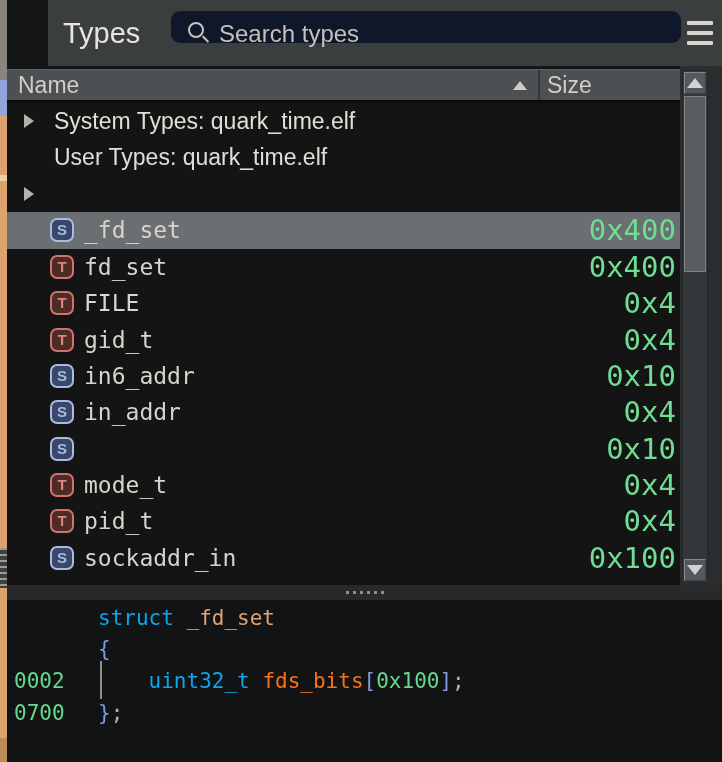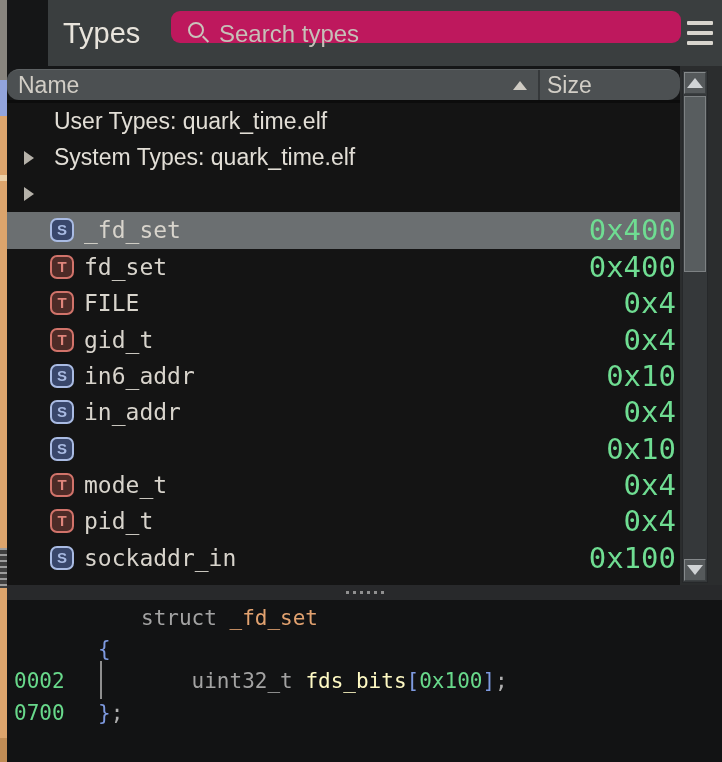--- a/index.html
+++ b/index.html
@@ -12,36 +12,36 @@
   .strip-stripe{position:absolute;left:0;top:175px;width:7px;height:6px;background:#ecd0a8;}
   .strip-dots{position:absolute;left:0;top:548px;width:7px;height:40px;
       background:repeating-linear-gradient(to bottom,#9c9c9c 0 2px,#3f3f3f 2px 6px);}
   .strip-dark{position:absolute;left:0;top:738px;width:7px;height:24px;background:#c08c55;}
   .main{position:absolute;left:7px;top:0;width:715px;height:762px;}
   
   .toolbar{position:absolute;left:0;top:0;width:715px;height:66px;background:#3a3e3f;margin-left:41px;}
   .title{position:absolute;left:15px;top:0;height:66px;line-height:66px;
          font-size:29px;font-weight:500;color:#e8e4dc;}
   .searchbox{position:absolute;left:123px;top:11px;width:510px;height:32px;
-         background:#be185d;border-radius:9px;}
+         background:#0f172a;border-radius:9px;}
   .mag{position:absolute;left:17px;top:11px;width:12px;height:12px;border:2px solid #c9c3bb;
        border-radius:50%;}
   .mag::after{content:"";position:absolute;left:12px;top:13px;width:2px;height:8px;
        background:#c9c3bb;transform:rotate(-45deg);transform-origin:top left;}
   .searchinput{position:absolute;left:46px;top:0;width:450px;height:44px;background:transparent;
        border:none;outline:none;font-family:"Liberation Sans",sans-serif;font-size:24px;color:#ddd8d0;}
   .searchinput::placeholder{color:#c6c0b8;opacity:1;}
   .hamburger{position:absolute;left:639px;top:21px;width:26px;height:24px;display:flex;
        flex-direction:column;justify-content:space-between;cursor:pointer;}
   .hamburger i{display:block;height:4px;background:#d8d5ce;border-radius:1px;}
   .cyantab{position:absolute;right:0;top:11px;width:6px;height:42px;background:#7fd6f1;
        border-radius:8px 0 0 8px;}
   
   .header{position:absolute;left:0;top:69px;width:673px;height:31px;background:#4c5052;
-       border-top:1px solid #5e6264;box-sizing:border-box;border-radius:12px;}
+       border-top:1px solid #5e6264;box-sizing:border-box;}
   .hname{position:absolute;left:11px;top:0;height:30px;line-height:30px;font-size:23px;color:#d2cec6;}
   .sorttri{position:absolute;left:506px;top:11px;width:0;height:0;
        border-left:7px solid transparent;border-right:7px solid transparent;
        border-bottom:9px solid #cfcbc3;}
   .hdivider{position:absolute;left:531px;top:0;width:2px;height:31px;background:#35383a;}
   .hsize{position:absolute;left:540px;top:0;height:30px;line-height:30px;font-size:23px;color:#d2cec6;}
   .header-underline{position:absolute;left:0;top:100px;width:673px;height:3px;background:#0c0c0c;}
   
   .list{position:absolute;left:0;top:103px;width:673px;height:482px;background:#141414;overflow:hidden;}
   .row{height:36.4px;display:flex;align-items:center;box-sizing:border-box;}
@@ -79,22 +79,22 @@
        display:flex;align-items:center;justify-content:center;gap:4px;}
   .splitter i{display:block;width:3px;height:3px;background:#909090;}
   
   .codepanel{position:absolute;left:0;top:600px;width:715px;height:162px;background:#121314;
        padding-top:2px;box-sizing:border-box;}
   .code-line{display:flex;height:31.6px;align-items:center;
        font-family:"DejaVu Sans Mono",monospace;font-size:21px;}
   .code-gutter{flex:none;width:84px;padding-left:7px;color:#68d98b;}
   .code-body{white-space:pre;}
   .guide{position:absolute;left:93px;top:61px;width:2px;height:38px;background:#8f8f8f;}
-  .tok-kw{color:#a3a3a3;margin-left:43px;} .tok-tname{color:#e2a270;} .tok-brace{color:#7e9ae0;}
-  .tok-field{color:#fef9c3;} .tok-num{color:#68d98b;} .tok-punct{color:#b0b0b0;}
+  .tok-kw{color:#0ea5e9;} .tok-tname{color:#e2a270;} .tok-brace{color:#7e9ae0;}
+  .tok-field{color:#f97316;} .tok-num{color:#68d98b;} .tok-punct{color:#b0b0b0;}
   .tok-plain{color:#d8d4cc;}
 </style>
 </head>
 <body>
 
 <div class="screen">
 
   <div class="strip">
     <div class="strip-gray"></div>
     <div class="strip-blue"></div>
@@ -122,33 +122,33 @@
     <div class="header">
       <span class="hname">Name</span>
       <span class="sorttri"></span>
       <span class="hdivider"></span>
       <span class="hsize">Size</span>
     </div>
     <div class="header-underline"></div>
 
     <div class="list">
         <div class="row group">
+          <span class="arrowbox">
+            <i class="tri-right"></i>
+          </span>
+          <span>System Types: quark_time.elf</span>
+        </div>
+        <div class="row group">
           <span class="arrowbox"></span>
           <span>User Types: quark_time.elf</span>
         </div>
         <div class="row group">
           <span class="arrowbox">
             <i class="tri-right"></i>
           </span>
-          <span>System Types: quark_time.elf</span>
-        </div>
-        <div class="row group">
-          <span class="arrowbox">
-            <i class="tri-right"></i>
-          </span>
         </div>
         <div class="row type selected">
           <span class="badge badge-S">S</span>
           <span class="tname">_fd_set</span>
           <span class="tsize">0x400</span>
         </div>
         <div class="row type">
           <span class="badge badge-T">T</span>
           <span class="tname">fd_set</span>
           <span class="tsize">0x400</span>

